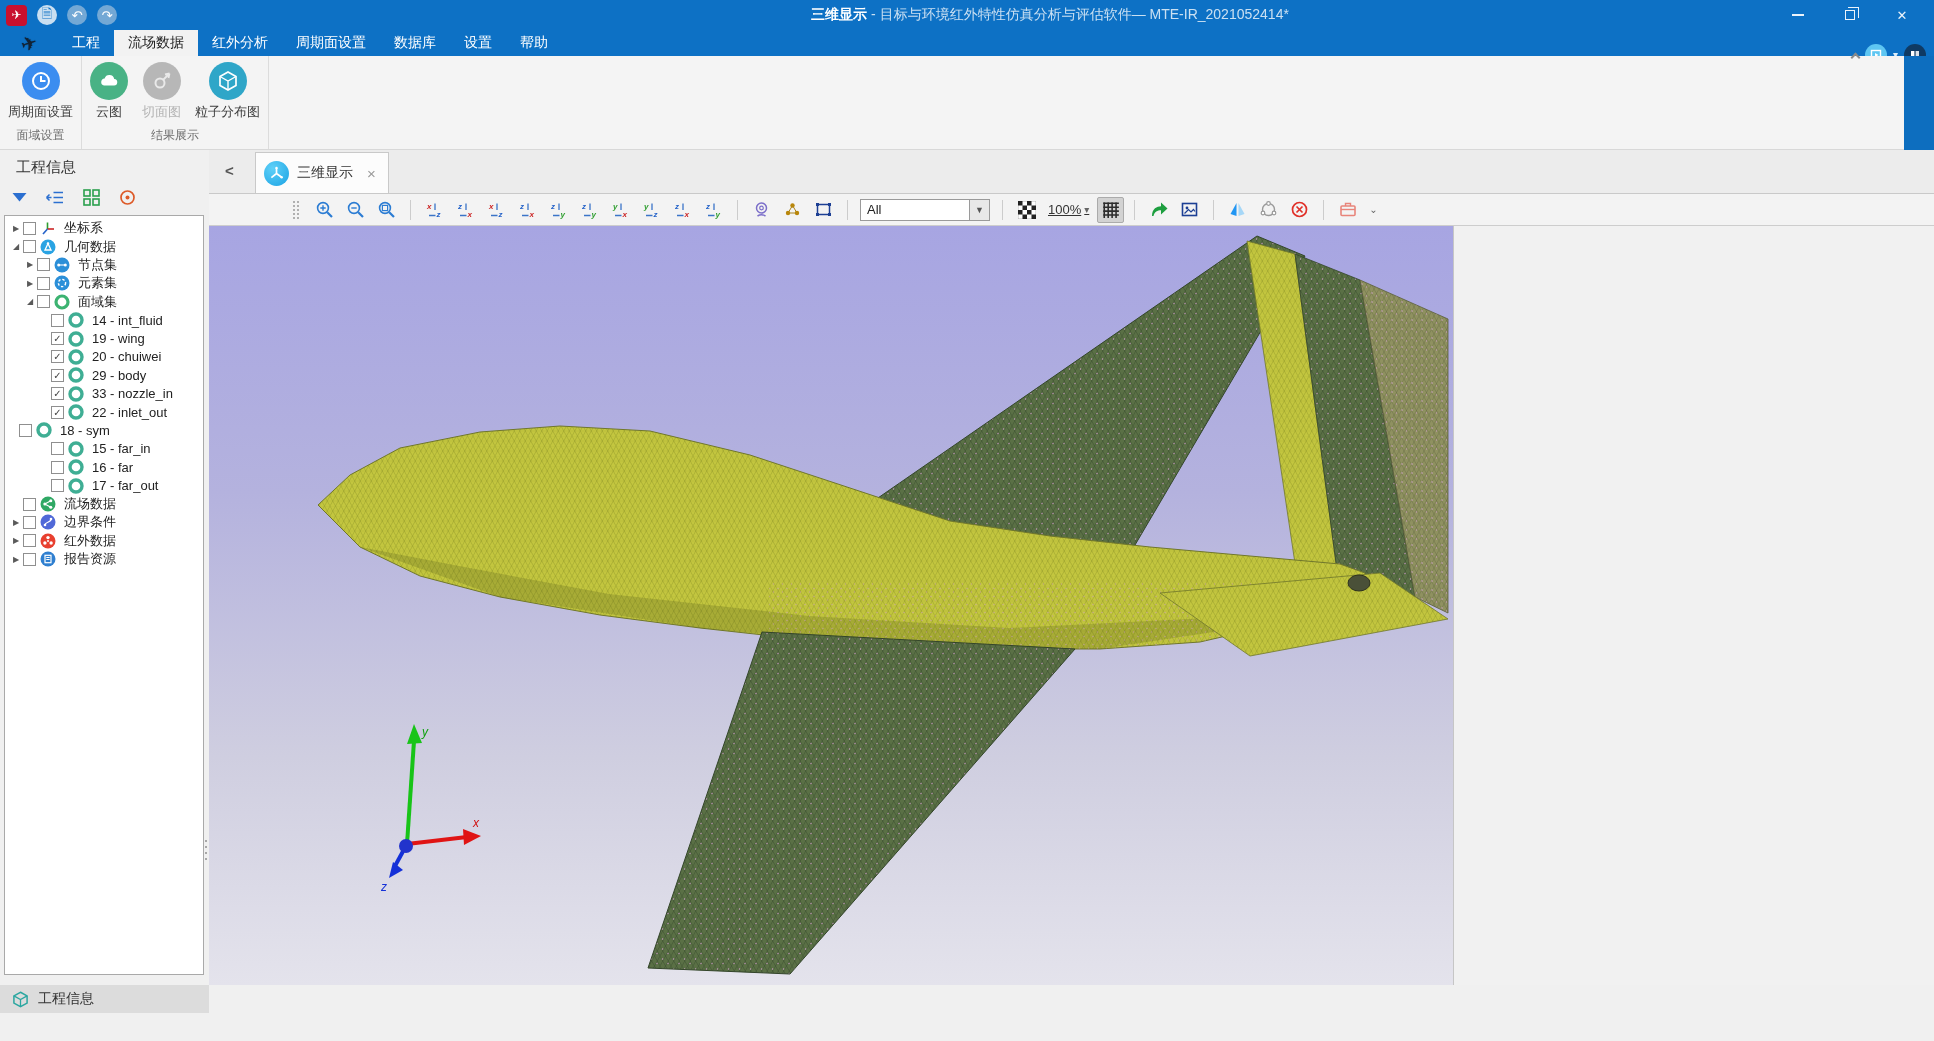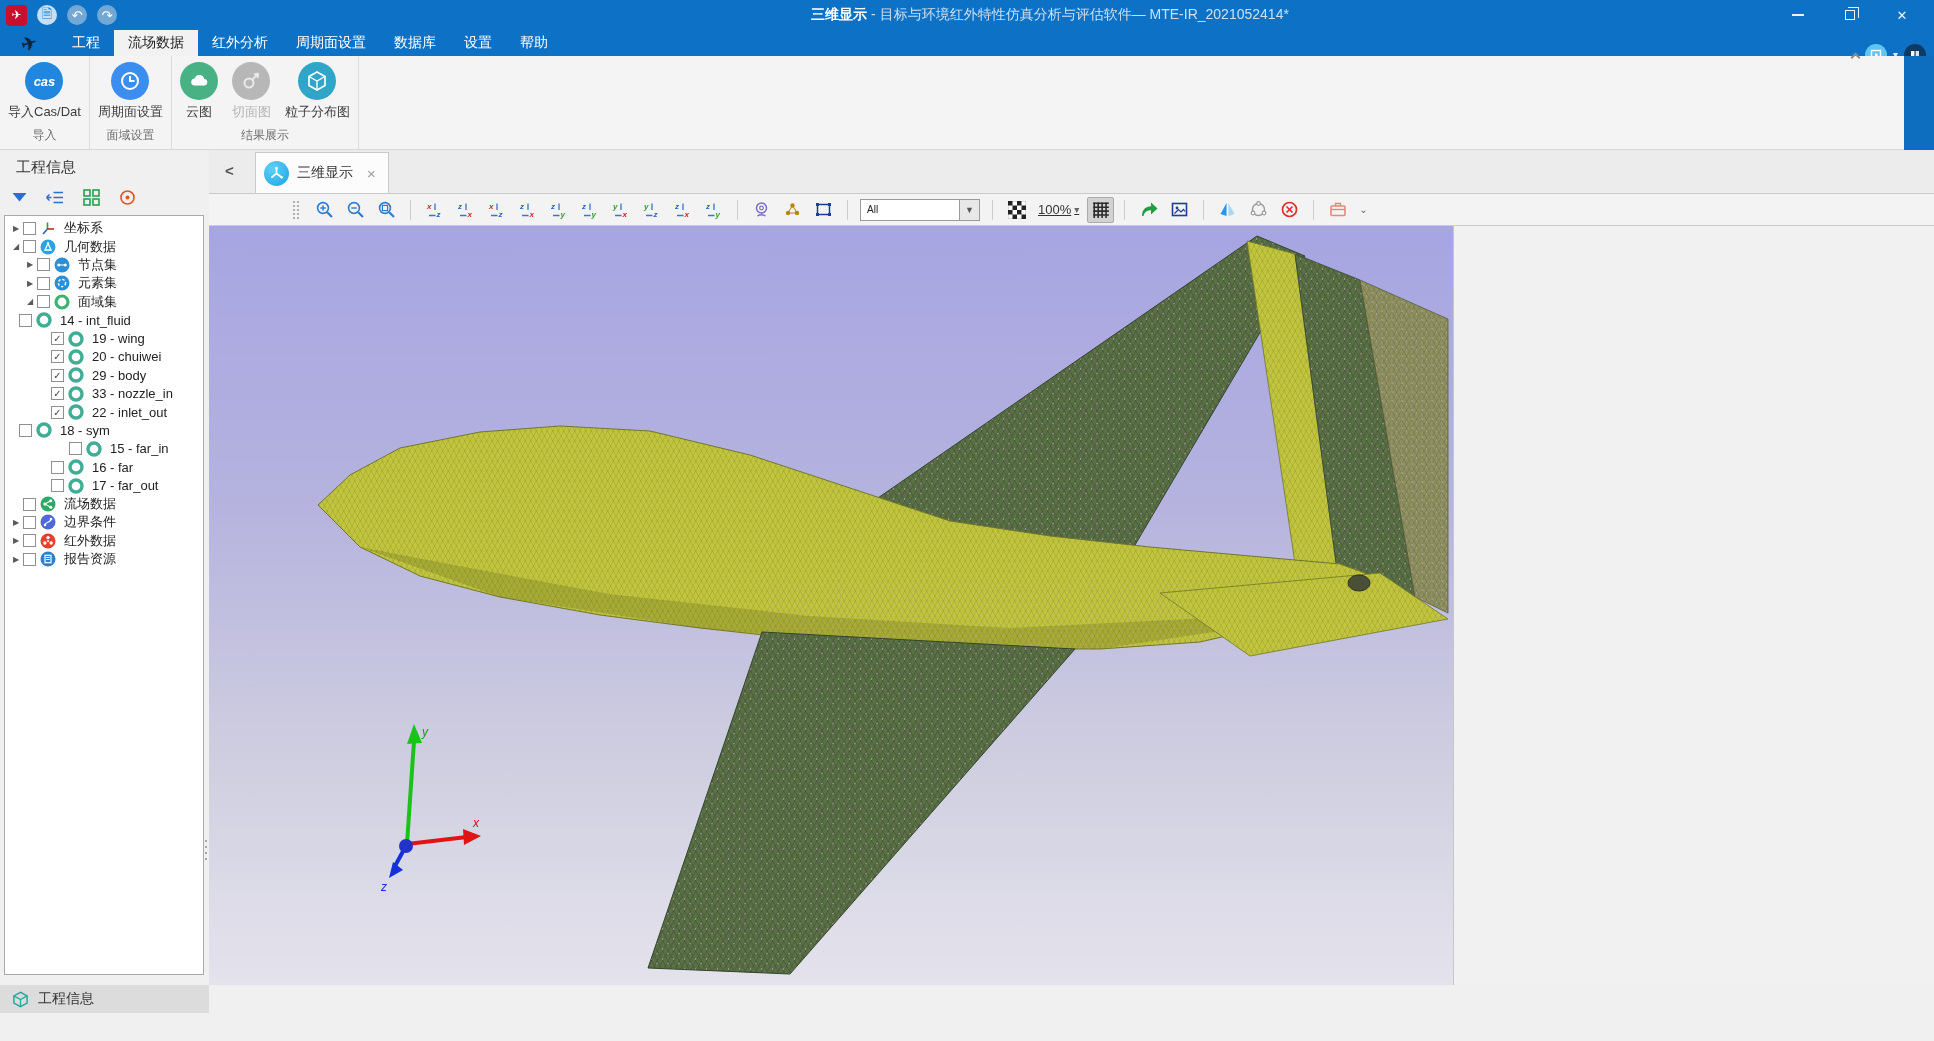--- a/index.html
+++ b/index.html
@@ -54,21 +54,21 @@
   .tab-label { font-size:14px; color:#333; }
   .tab-close { color:#9a9a9a; font-size:15px; margin-left:6px; }
 
   
   .viewtoolbar { position:absolute; left:209px; top:194px; width:1725px; height:32px; background:#f3f3f3; border-bottom:1px solid #cdcdcd; display:flex; align-items:center; padding-left:84px; }
   .vt-handle { width:6px; height:18px; border-left:2px dotted #b0b0b0; border-right:2px dotted #b0b0b0; margin-right:10px; }
   .vt-btn { width:27px; height:26px; display:flex; align-items:center; justify-content:center; border-radius:2px; margin:0 2px; }
   .vt-btn.active { background:#d2d2d2; border:1px solid #ababab; }
   .vt-sep { width:1px; height:20px; background:#cccccc; margin:0 8px; }
   .vt-combo { display:flex; align-items:center; margin:0 4px; }
-  .vt-combo .box { width:100px; height:22px; background:#fff; border:1px solid #9a9a9a; display:flex; align-items:center; padding-left:6px; font-size:10px; color:#222; }
+  .vt-combo .box { width:110px; height:22px; background:#fff; border:1px solid #9a9a9a; display:flex; align-items:center; padding-left:6px; font-size:13px; color:#222; }
   .vt-combo .drop { width:20px; height:22px; background:#e8e8e8; border:1px solid #9a9a9a; border-left:none; display:flex; align-items:center; justify-content:center; color:#555; font-size:9px; }
   .vt-zoom { display:flex; align-items:center; gap:3px; margin:0 6px; font-size:13px; color:#333;text-decoration:underline; }
   .vt-caret { color:#666; font-size:10px; margin-left:6px; }
 
   
   .panel { position:absolute; left:0; top:150px; width:209px; height:835px; background:#f0f0f0; }
   .panel-title { position:absolute; left:16px; top:8px; font-size:15px; color:#333; }
   .panel-tools { position:absolute; left:8px; top:36px; display:flex; gap:14px; align-items:center; }
   .ptool { width:22px; height:22px; display:flex; align-items:center; justify-content:center; }
   .treebox { position:absolute; left:4px; top:65px; width:200px; height:760px; background:#fff; border:1px solid #a9a9a9; overflow:hidden; padding-top:3px; }
@@ -150,31 +150,20 @@
         <svg width="12" height="12" viewBox="0 0 12 12">
             <rect x="2" y="2" width="3.4" height="8" fill="#fff"></rect>
             <rect x="6.6" y="2" width="3.4" height="8" fill="#fff" opacity="0.85"></rect>
           </svg>
       </div>
     </div>
   </div>
 
   <div class="ribbon">
     <div id="ribbon-groups" style="display:flex;">
-        <div class="rgroup">
-          <div class="rbtn-row">
-            <div class="rbtn">
-              <div class="big-circle" style="background: rgb(33, 134, 221);">
-                <span style="font-style:italic;font-weight:bold;">cas</span>
-              </div>
-              <div class="rlabel">导入Cas/Dat</div>
-            </div>
-          </div>
-          <div class="glabel">导入</div>
-        </div>
         <div class="rgroup">
           <div class="rbtn-row">
             <div class="rbtn">
               <div class="big-circle" style="background: rgb(59, 141, 240);">
                 <svg width="24" height="24" viewBox="0 0 24 24">
                   <circle cx="12" cy="12" r="8" fill="none" stroke="#fff" stroke-width="2"></circle>
                   <path d="M12 7 V12 H16.5" fill="none" stroke="#fff" stroke-width="2"></path>
                 </svg>
               </div>
               <div class="rlabel">周期面设置</div>
@@ -501,91 +490,91 @@
         <div class="trow" style="padding-left: 18px;">
           <span class="texp">◢</span>
           <span class="tcb"></span>
           <span class="ticon">
             <svg width="16" height="16" viewBox="0 0 16 16">
               <circle cx="8" cy="8" r="6" fill="none" stroke="#3cb371" stroke-width="3.2"></circle>
             </svg>
           </span>
           <span class="tlabel">面域集</span>
         </div>
+        <div class="trow" style="padding-left: 32px;">
+          <span class="texp"></span>
+          <span class="tcb"></span>
+          <span class="ticon">
+            <svg width="16" height="16" viewBox="0 0 16 16">
+              <circle cx="8" cy="8" r="6" fill="none" stroke="#3fae94" stroke-width="3.4"></circle>
+            </svg>
+          </span>
+          <span class="tlabel">14 - int_fluid</span>
+        </div>
+        <div class="trow" style="padding-left: 32px;">
+          <span class="texp"></span>
+          <span class="tcb">✓</span>
+          <span class="ticon">
+            <svg width="16" height="16" viewBox="0 0 16 16">
+              <circle cx="8" cy="8" r="6" fill="none" stroke="#3fae94" stroke-width="3.4"></circle>
+            </svg>
+          </span>
+          <span class="tlabel">19 - wing</span>
+        </div>
+        <div class="trow" style="padding-left: 32px;">
+          <span class="texp"></span>
+          <span class="tcb">✓</span>
+          <span class="ticon">
+            <svg width="16" height="16" viewBox="0 0 16 16">
+              <circle cx="8" cy="8" r="6" fill="none" stroke="#3fae94" stroke-width="3.4"></circle>
+            </svg>
+          </span>
+          <span class="tlabel">20 - chuiwei</span>
+        </div>
+        <div class="trow" style="padding-left: 32px;">
+          <span class="texp"></span>
+          <span class="tcb">✓</span>
+          <span class="ticon">
+            <svg width="16" height="16" viewBox="0 0 16 16">
+              <circle cx="8" cy="8" r="6" fill="none" stroke="#3fae94" stroke-width="3.4"></circle>
+            </svg>
+          </span>
+          <span class="tlabel">29 - body</span>
+        </div>
+        <div class="trow" style="padding-left: 32px;">
+          <span class="texp"></span>
+          <span class="tcb">✓</span>
+          <span class="ticon">
+            <svg width="16" height="16" viewBox="0 0 16 16">
+              <circle cx="8" cy="8" r="6" fill="none" stroke="#3fae94" stroke-width="3.4"></circle>
+            </svg>
+          </span>
+          <span class="tlabel">33 - nozzle_in</span>
+        </div>
+        <div class="trow" style="padding-left: 32px;">
+          <span class="texp"></span>
+          <span class="tcb">✓</span>
+          <span class="ticon">
+            <svg width="16" height="16" viewBox="0 0 16 16">
+              <circle cx="8" cy="8" r="6" fill="none" stroke="#3fae94" stroke-width="3.4"></circle>
+            </svg>
+          </span>
+          <span class="tlabel">22 - inlet_out</span>
+        </div>
         <div class="trow" style="">
           <span class="texp"></span>
           <span class="tcb"></span>
           <span class="ticon">
             <svg width="16" height="16" viewBox="0 0 16 16">
               <circle cx="8" cy="8" r="6" fill="none" stroke="#3fae94" stroke-width="3.4"></circle>
             </svg>
           </span>
-          <span class="tlabel">14 - int_fluid</span>
-        </div>
-        <div class="trow" style="padding-left: 32px;">
-          <span class="texp"></span>
-          <span class="tcb">✓</span>
-          <span class="ticon">
-            <svg width="16" height="16" viewBox="0 0 16 16">
-              <circle cx="8" cy="8" r="6" fill="none" stroke="#3fae94" stroke-width="3.4"></circle>
-            </svg>
-          </span>
-          <span class="tlabel">19 - wing</span>
-        </div>
-        <div class="trow" style="padding-left: 32px;">
-          <span class="texp"></span>
-          <span class="tcb">✓</span>
-          <span class="ticon">
-            <svg width="16" height="16" viewBox="0 0 16 16">
-              <circle cx="8" cy="8" r="6" fill="none" stroke="#3fae94" stroke-width="3.4"></circle>
-            </svg>
-          </span>
-          <span class="tlabel">20 - chuiwei</span>
-        </div>
-        <div class="trow" style="padding-left: 32px;">
-          <span class="texp"></span>
-          <span class="tcb">✓</span>
-          <span class="ticon">
-            <svg width="16" height="16" viewBox="0 0 16 16">
-              <circle cx="8" cy="8" r="6" fill="none" stroke="#3fae94" stroke-width="3.4"></circle>
-            </svg>
-          </span>
-          <span class="tlabel">29 - body</span>
-        </div>
-        <div class="trow" style="padding-left: 32px;">
-          <span class="texp"></span>
-          <span class="tcb">✓</span>
-          <span class="ticon">
-            <svg width="16" height="16" viewBox="0 0 16 16">
-              <circle cx="8" cy="8" r="6" fill="none" stroke="#3fae94" stroke-width="3.4"></circle>
-            </svg>
-          </span>
-          <span class="tlabel">33 - nozzle_in</span>
-        </div>
-        <div class="trow" style="padding-left: 32px;">
-          <span class="texp"></span>
-          <span class="tcb">✓</span>
-          <span class="ticon">
-            <svg width="16" height="16" viewBox="0 0 16 16">
-              <circle cx="8" cy="8" r="6" fill="none" stroke="#3fae94" stroke-width="3.4"></circle>
-            </svg>
-          </span>
-          <span class="tlabel">22 - inlet_out</span>
-        </div>
-        <div class="trow" style="">
-          <span class="texp"></span>
-          <span class="tcb"></span>
-          <span class="ticon">
-            <svg width="16" height="16" viewBox="0 0 16 16">
-              <circle cx="8" cy="8" r="6" fill="none" stroke="#3fae94" stroke-width="3.4"></circle>
-            </svg>
-          </span>
           <span class="tlabel">18 - sym</span>
         </div>
-        <div class="trow" style="padding-left: 50px;">
+        <div class="trow" style="padding-left: 32px;">
           <span class="texp"></span>
           <span class="tcb"></span>
           <span class="ticon">
             <svg width="16" height="16" viewBox="0 0 16 16">
               <circle cx="8" cy="8" r="6" fill="none" stroke="#3fae94" stroke-width="3.4"></circle>
             </svg>
           </span>
           <span class="tlabel">15 - far_in</span>
         </div>
         <div class="trow" style="padding-left: 32px;">

